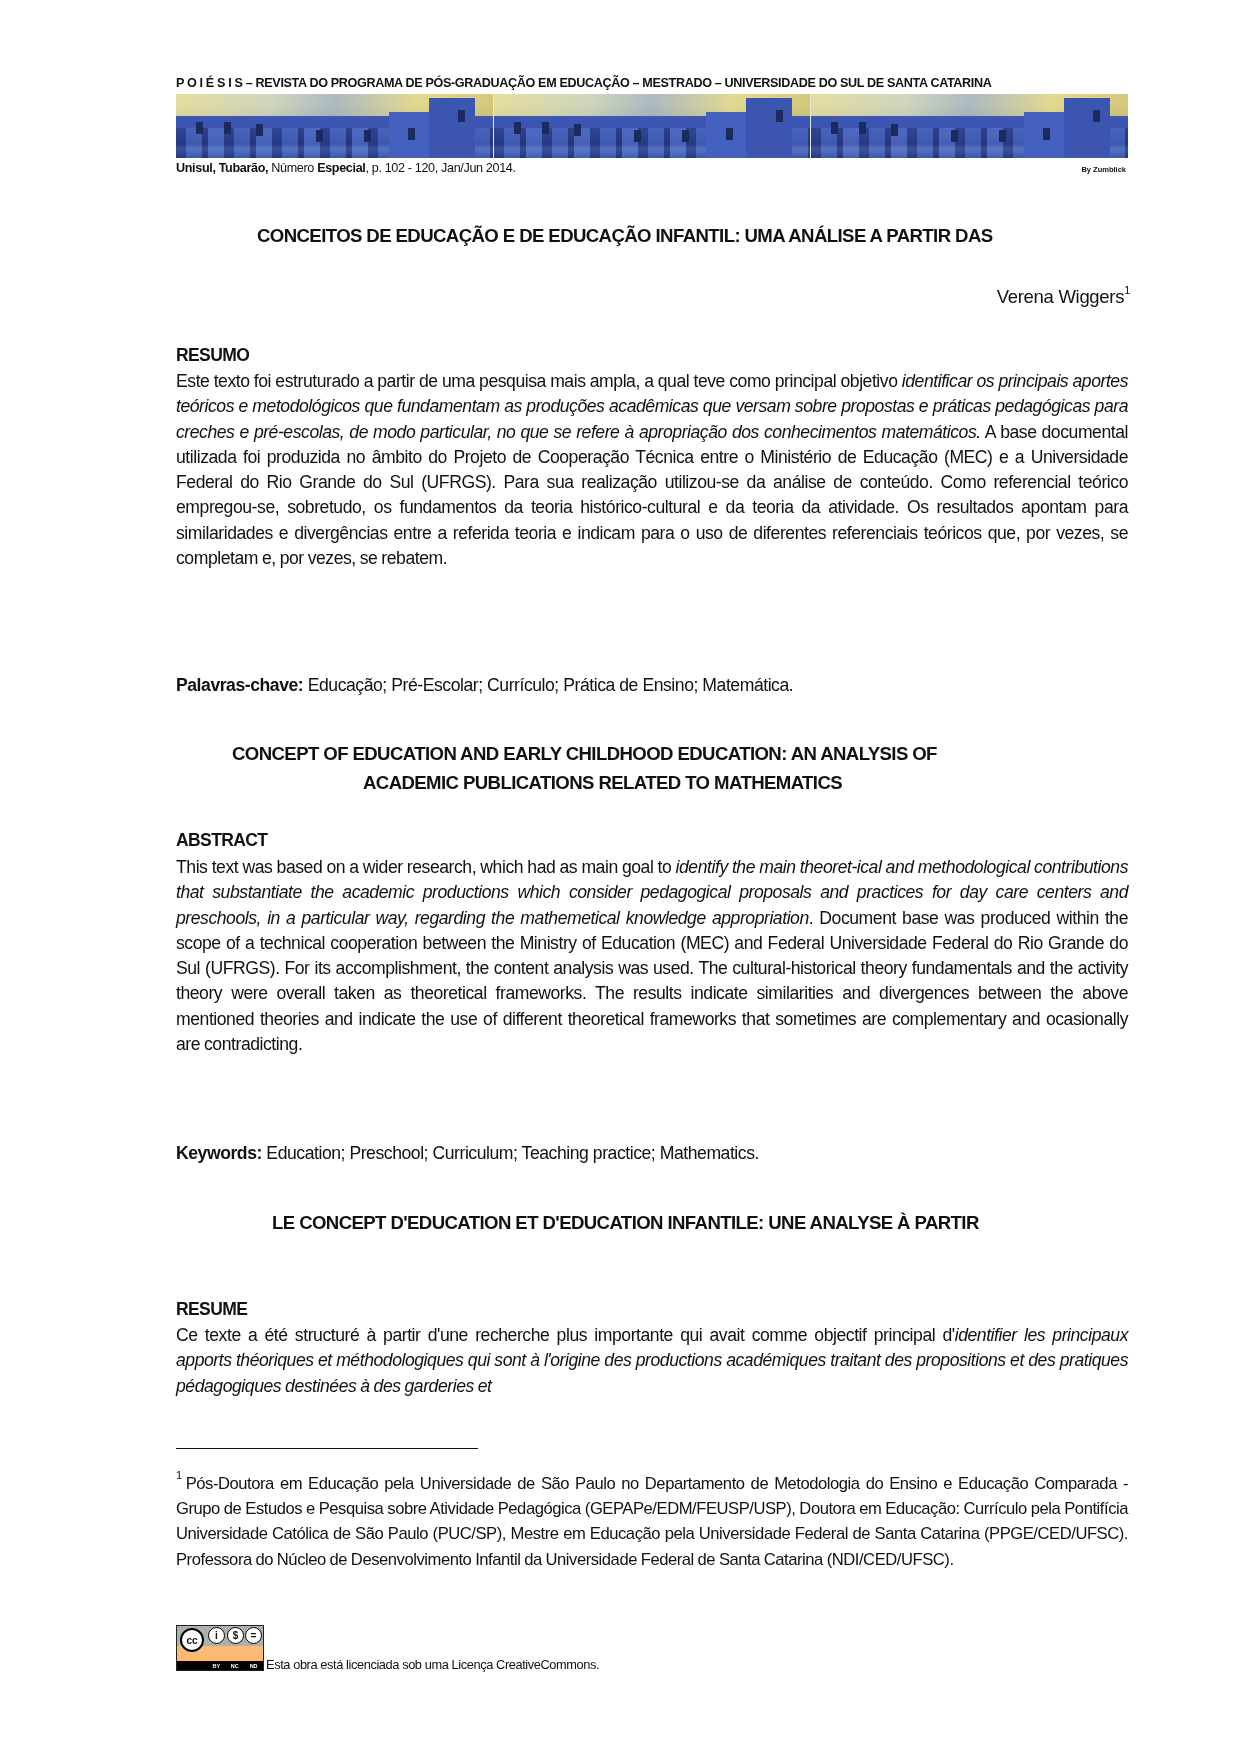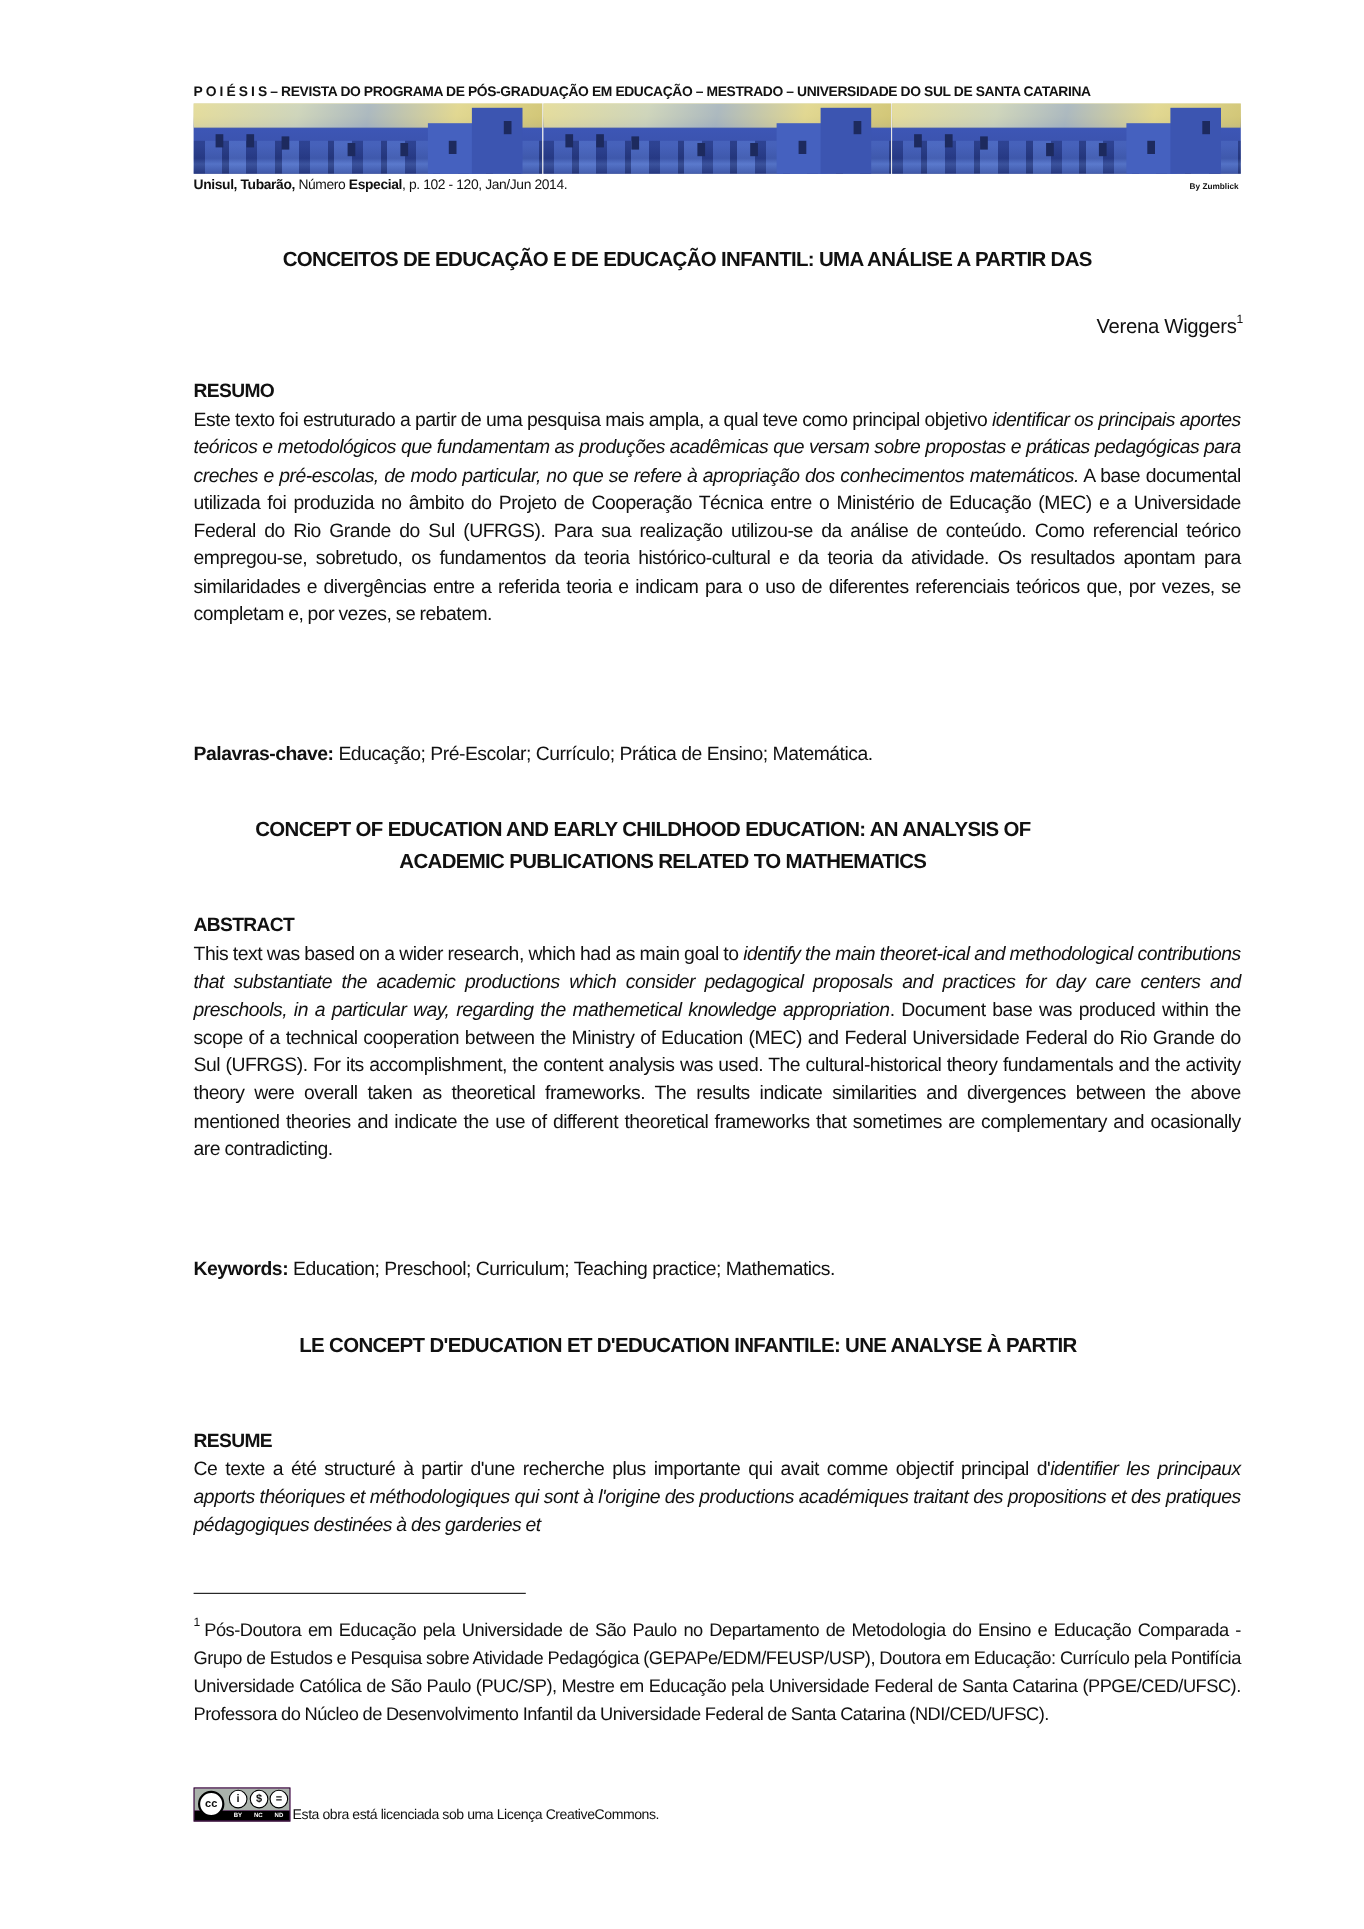--- a/index.html
+++ b/index.html
@@ -43,21 +43,21 @@
     .title-en-2 { left: 363px; top: 768px; }
     .title-fr-1 { left: 272px; top: 1208px; }
     .title-fr-2 { left: 315px; top: 1237px; }
 
     .fn-rule { position: absolute; left: 176px; top: 1448px; width: 302px; height: 0; border-top: 1.5px solid #111; }
     .footnote { position: absolute; left: 176px; top: 1466px; width: 952px; font-size: 16.6px; line-height: 25.4px;
       text-align: justify; letter-spacing: -0.45px; word-spacing: -0.4px; }
     .footnote sup { font-size: 11px; position: relative; top: -3px; margin-right: 4px; }
 
     .license { position: absolute; left: 176px; top: 1625px; display: flex; align-items: flex-end; }
-    .cc-badge { width: 88px; height: 31px; background: #a21caf; border: 1px solid #222; position: relative; box-sizing: border-box; }
+    .cc-badge { width: 88px; height: 46px; background: #fdba74; border: 1px solid #222; position: relative; box-sizing: border-box; }
     .cc-top { position: absolute; left: 0; top: 0; width: 86px; height: 20px; background: #aab2ab; }
     .cc-bottom { position: absolute; left: 0; bottom: 0; width: 86px; height: 9px; background: #000; color: #fff;
       font-size: 5.5px; font-weight: bold; display: flex; justify-content: space-around; padding-left: 30px; box-sizing: border-box; align-items: center; }
     .cc-logo { position: absolute; left: 3px; top: 2px; width: 24px; height: 24px; border-radius: 50%; background: #fff;
       border: 2px solid #000; box-sizing: border-box; font-size: 10px; font-weight: bold; display: flex; align-items: center; justify-content: center; z-index: 2; }
     .cc-icon { position: absolute; top: 1px; width: 17px; height: 17px; border-radius: 50%; background: #fff; border: 1.5px solid #000;
       box-sizing: border-box; font-size: 10px; font-weight: bold; display: flex; align-items: center; justify-content: center; line-height: 1; }
     .license-text { font-size: 12.8px; letter-spacing: -0.4px; margin-left: 2px; margin-bottom: -1px; white-space: nowrap; }
   </style>
 </head>

